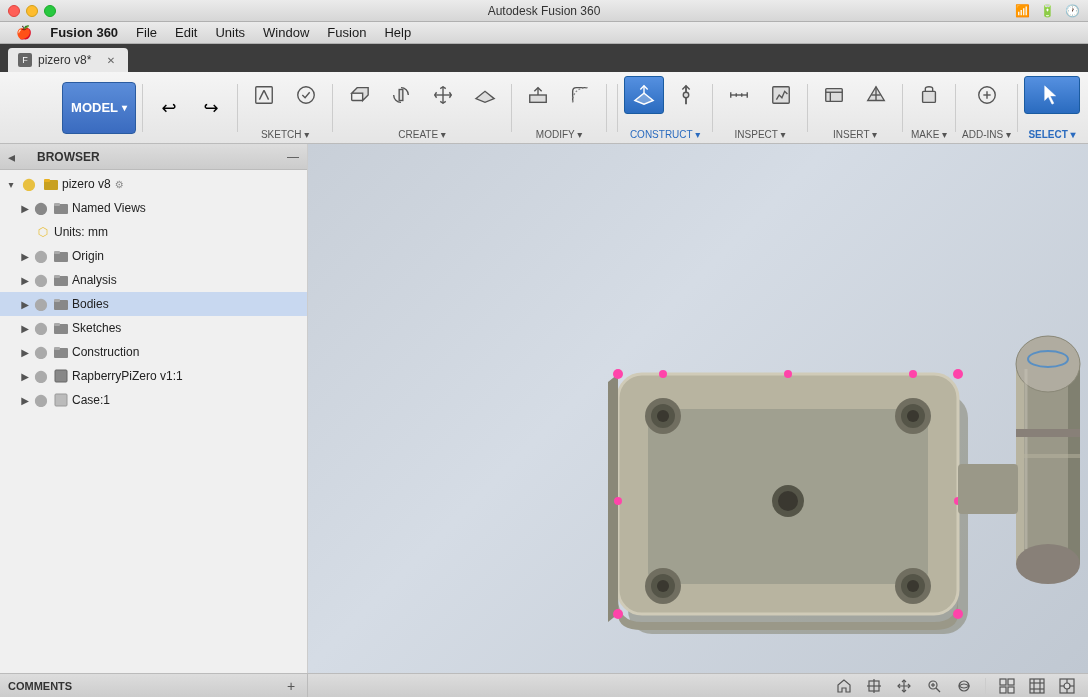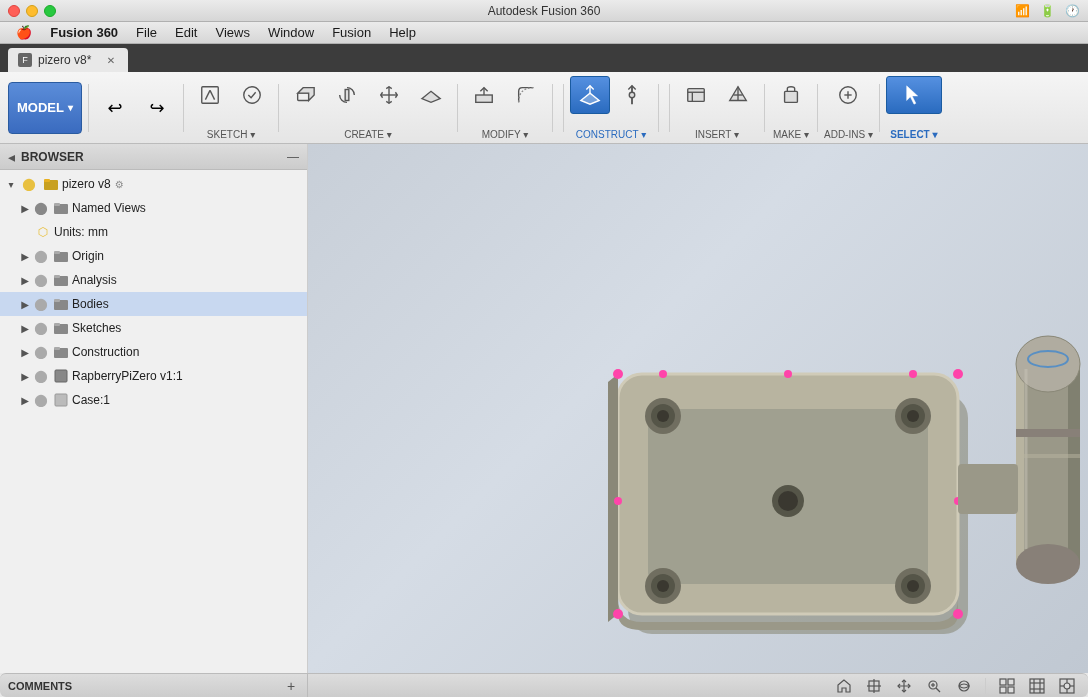--- a/index.html
+++ b/index.html
@@ -38,21 +38,21 @@
       display: flex; align-items: center; padding: 0 10px; gap: 6px;
       font-size: 12px; color: #333; min-width: 120px;
     }
     .tab .tab-icon { width: 14px; height: 14px; background: #666; border-radius: 2px; font-size: 9px; display: flex; align-items: center; justify-content: center; color: white; }
     .tab .close-btn { margin-left: auto; width: 14px; height: 14px; border-radius: 50%; display: flex; align-items: center; justify-content: center; font-size: 10px; color: #666; }
 
     
     .toolbar {
       height: 72px; background: linear-gradient(180deg, #f5f5f5 0%, #e5e5e5 100%);
       border-bottom: 1px solid #bbb;
-      display: flex; align-items: center; padding: 4px 8px; gap: 2px;
+      display: flex; align-items: center; padding: 4px 8px; gap: 2px; justify-content: flex-end;
     }
     .mode-btn {
       height: 52px; min-width: 72px; background: linear-gradient(180deg, #5b8dd9 0%, #3a6bbf 100%);
       border-radius: 4px; display: flex; align-items: center; justify-content: center;
       flex-direction: row; gap: 4px; padding: 0 8px;
       color: white; font-size: 13px; font-weight: 600; cursor: pointer;
       border: 1px solid #2a5ba0;
     }
     .mode-btn .chevron { font-size: 10px; }
     .toolbar-sep { width: 1px; height: 48px; background: #ccc; margin: 0 4px; }
@@ -73,21 +73,21 @@
     .browser-panel {
       width: 308px; background: #f0f0f0; border-right: 1px solid #ccc;
       display: flex; flex-direction: column;
     }
     .browser-header {
       height: 26px; background: linear-gradient(180deg, #ddd 0%, #ccc 100%);
       border-bottom: 1px solid #bbb;
       display: flex; align-items: center; padding: 0 8px; gap: 6px;
     }
     .browser-header .collapse-btn { font-size: 14px; color: #555; cursor: pointer; }
-    .browser-header-label { font-size: 12px; font-weight: 600; color: #333; flex: 1; }
+    .browser-header-label { font-size: 12px; font-weight: 600; color: #333; flex: 1; margin-left: 16px; }
     .browser-header-icon { font-size: 12px; color: #555; cursor: pointer; }
     .browser-content { flex: 1; overflow-y: auto; padding: 2px 0; }
     .tree-item {
       height: 24px; display: flex; align-items: center; padding: 0 4px;
       font-size: 12px; color: #222; cursor: pointer;
     }
     .tree-item.selected { background: #c8d8f0; }
     .tree-indent { display: inline-block; }
     .tree-arrow { width: 14px; height: 14px; display: inline-flex; align-items: center; justify-content: center; font-size: 10px; color: #555; flex-shrink: 0; }
     .tree-icon { width: 16px; height: 16px; margin: 0 3px; flex-shrink: 0; display: inline-flex; align-items: center; justify-content: center; }
@@ -97,21 +97,21 @@
     
     .viewport {
       flex: 1; background: linear-gradient(135deg, #c8cfd8 0%, #d5dce5 40%, #c0c8d2 100%);
       position: relative; overflow: hidden;
     }
 
     
     .bottom-bar {
       height: 24px; background: linear-gradient(180deg, #ddd 0%, #ccc 100%);
       border-top: 1px solid #bbb;
-      display: flex; align-items: center; border-radius: 6px;
+      display: flex; align-items: center;
     }
     .comments-section {
       width: 308px; display: flex; align-items: center; padding: 0 8px; gap: 6px;
       border-right: 1px solid #bbb; height: 100%;
     }
     .comments-label { font-size: 11px; font-weight: 600; color: #333; flex: 1; }
     .comments-add { width: 16px; height: 16px; display: flex; align-items: center; justify-content: center; font-size: 14px; color: #555; cursor: pointer; }
     .viewport-tools {
       flex: 1; display: flex; align-items: center; justify-content: flex-end; padding: 0 8px; gap: 4px;
     }
@@ -141,21 +141,21 @@
     <span>🔋</span>
     <span>🕐</span>
   </div>
 </div>
 
 <div class="menu-bar">
   <span class="menu-item">🍎</span>
   <span class="menu-item app-name">Fusion 360</span>
   <span class="menu-item">File</span>
   <span class="menu-item">Edit</span>
-  <span class="menu-item">Views</span>
+  <span class="menu-item">Units</span>
   <span class="menu-item">Window</span>
   <span class="menu-item">Fusion</span>
   <span class="menu-item">Help</span>
 </div>
 
 <div class="tab-bar">
   <div class="tab">
     <div class="tab-icon">F</div>
     <span>pizero v8*</span>
     <span class="close-btn">✕</span>
@@ -280,20 +280,40 @@
           <polyline points="8,6 12,2 16,6"></polyline>
           <circle cx="12" cy="12" r="3" fill="#ddd"></circle>
         </svg>
       </div>
     </div>
     <span class="tool-group-label" style="color:#2a6bbf;font-weight:400;">CONSTRUCT ▾</span>
   </div>
 
   <div class="toolbar-sep"></div>
 
+  <div class="tool-group">
+    <div class="tool-row">
+      <div class="tool-btn">
+        <svg viewBox="0 0 24 24" fill="none" stroke="#555" stroke-width="1.5">
+          <line x1="3" y1="12" x2="21" y2="12"></line>
+          <line x1="3" y1="9" x2="3" y2="15"></line>
+          <line x1="21" y1="9" x2="21" y2="15"></line>
+          <line x1="9" y1="10" x2="9" y2="14"></line>
+          <line x1="15" y1="10" x2="15" y2="14"></line>
+        </svg>
+      </div>
+      <div class="tool-btn">
+        <svg viewBox="0 0 24 24" fill="none" stroke="#555" stroke-width="1.5">
+          <rect x="3" y="3" width="18" height="18" rx="1" fill="#ddd"></rect>
+          <path d="M7 17 L10 12 L13 15 L16 8 L19 11" stroke="#555"></path>
+        </svg>
+      </div>
+    </div>
+    <span class="tool-group-label">INSPECT ▾</span>
+  </div>
 
   <div class="toolbar-sep"></div>
 
   <div class="tool-group">
     <div class="tool-row">
       <div class="tool-btn">
         <svg viewBox="0 0 24 24" fill="none" stroke="#555" stroke-width="1.5">
           <rect x="3" y="5" width="18" height="14" rx="1" fill="#ddd"></rect>
           <line x1="3" y1="9" x2="21" y2="9"></line>
           <line x1="8" y1="9" x2="8" y2="19"></line>

